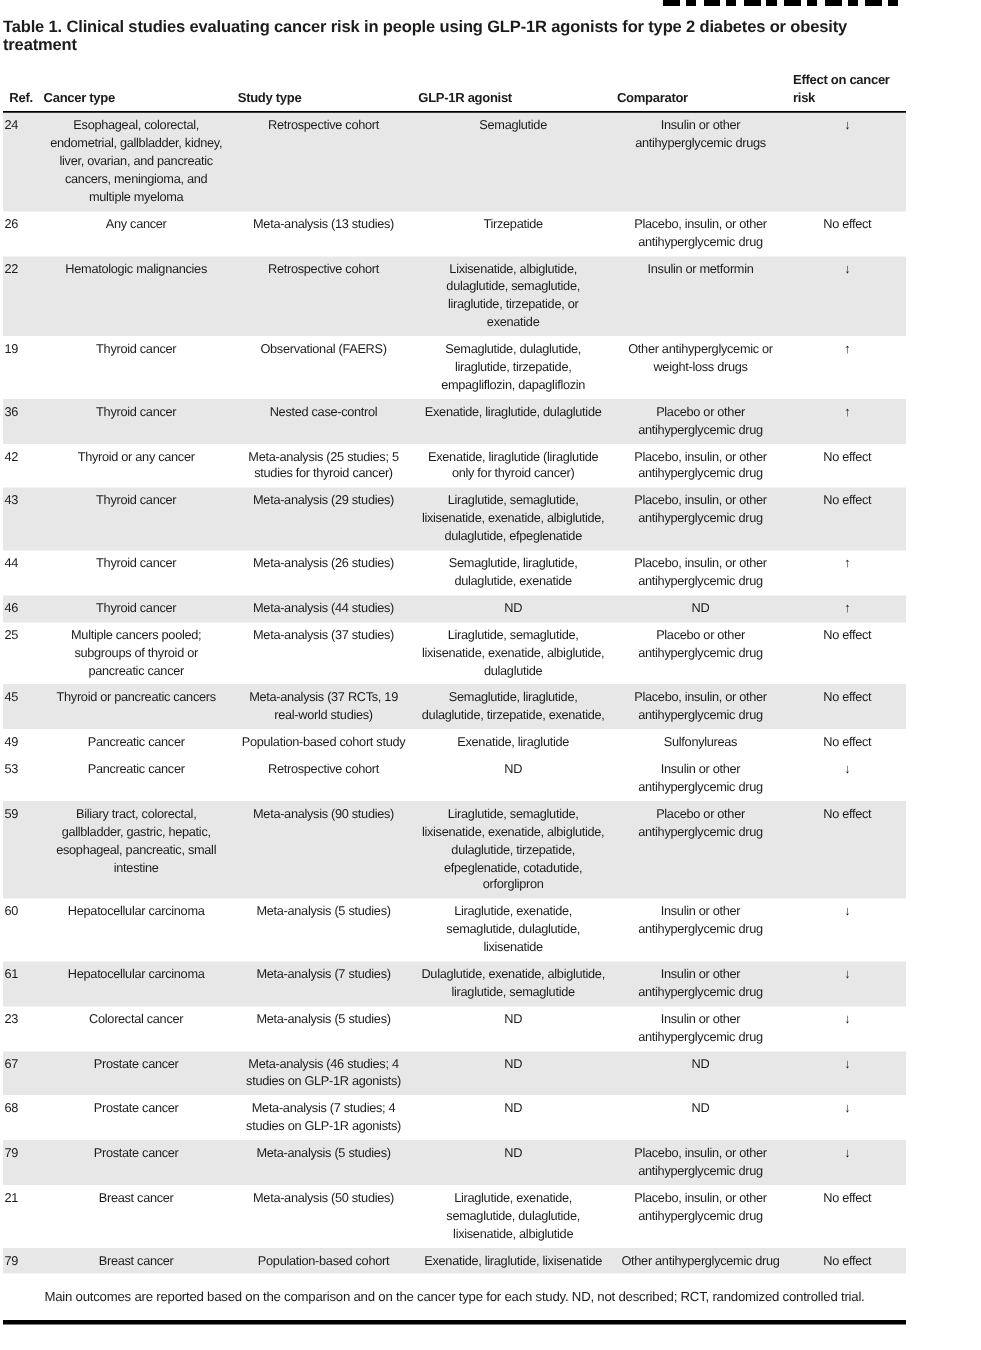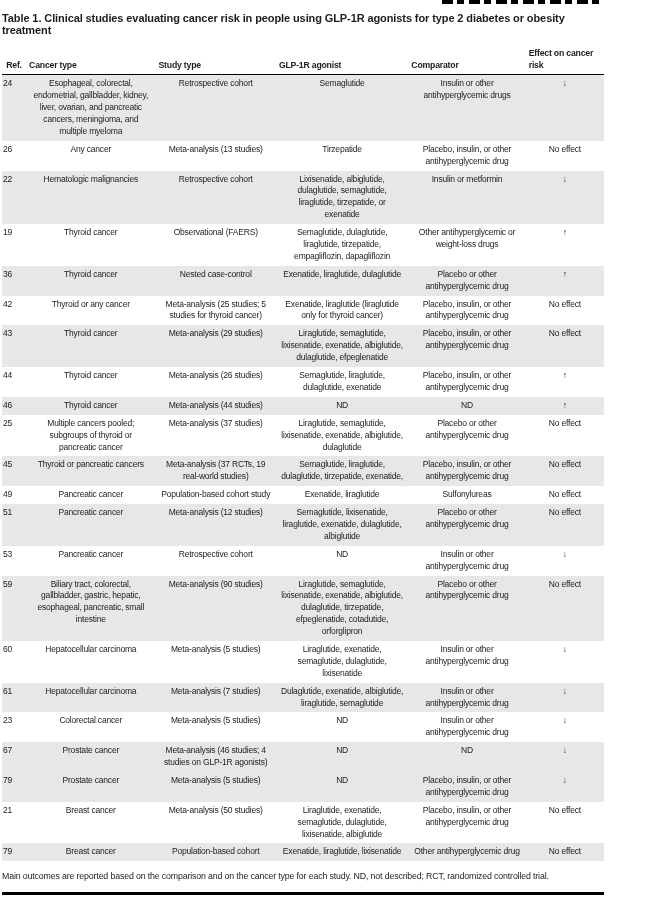--- a/index.html
+++ b/index.html
@@ -68,20 +68,21 @@
   tbody td.col-ref {
     text-align: left;
     padding-left: 1px;
   }
   tbody tr.shaded { background: var(--row-shade); }
   .footnote {
     font-size: 8.8px;
     letter-spacing: -0.15px;
     line-height: 1.4;
     margin-top: 9px;
+    text-align: center;
   }
   .bottom-rule {
     height: 3px;
     background: var(--rule);
     margin-top: 9px;
   }
 </style>
 </head>
 <body>
 
@@ -200,28 +201,20 @@
     <td class="col-effect">No effect</td>
   </tr>
         <tr>
     <td class="col-ref">49</td>
     <td class="col-cancer">Pancreatic cancer</td>
     <td class="col-study">Population-based cohort study</td>
     <td class="col-agonist">Exenatide, liraglutide</td>
     <td class="col-comparator">Sulfonylureas</td>
     <td class="col-effect">No effect</td>
   </tr>
-        <tr class="shaded">
-    <td class="col-ref">51</td>
-    <td class="col-cancer">Pancreatic cancer</td>
-    <td class="col-study">Meta-analysis (12 studies)</td>
-    <td class="col-agonist">Semaglutide, lixisenatide, liraglutide, exenatide, dulaglutide, albiglutide</td>
-    <td class="col-comparator">Placebo or other antihyperglycemic drug</td>
-    <td class="col-effect">No effect</td>
-  </tr>
         <tr>
     <td class="col-ref">53</td>
     <td class="col-cancer">Pancreatic cancer</td>
     <td class="col-study">Retrospective cohort</td>
     <td class="col-agonist">ND</td>
     <td class="col-comparator">Insulin or other antihyperglycemic drug</td>
     <td class="col-effect">↓</td>
   </tr>
         <tr class="shaded">
     <td class="col-ref">59</td>
@@ -256,20 +249,28 @@
     <td class="col-effect">↓</td>
   </tr>
         <tr class="shaded">
     <td class="col-ref">67</td>
     <td class="col-cancer">Prostate cancer</td>
     <td class="col-study">Meta-analysis (46 studies; 4 studies on GLP-1R agonists)</td>
     <td class="col-agonist">ND</td>
     <td class="col-comparator">ND</td>
     <td class="col-effect">↓</td>
   </tr>
+        <tr>
+    <td class="col-ref">68</td>
+    <td class="col-cancer">Prostate cancer</td>
+    <td class="col-study">Meta-analysis (7 studies; 4 studies on GLP-1R agonists)</td>
+    <td class="col-agonist">ND</td>
+    <td class="col-comparator">ND</td>
+    <td class="col-effect">↓</td>
+  </tr>
         <tr class="shaded">
     <td class="col-ref">79</td>
     <td class="col-cancer">Prostate cancer</td>
     <td class="col-study">Meta-analysis (5 studies)</td>
     <td class="col-agonist">ND</td>
     <td class="col-comparator">Placebo, insulin, or other antihyperglycemic drug</td>
     <td class="col-effect">↓</td>
   </tr>
         <tr>
     <td class="col-ref">21</td>

